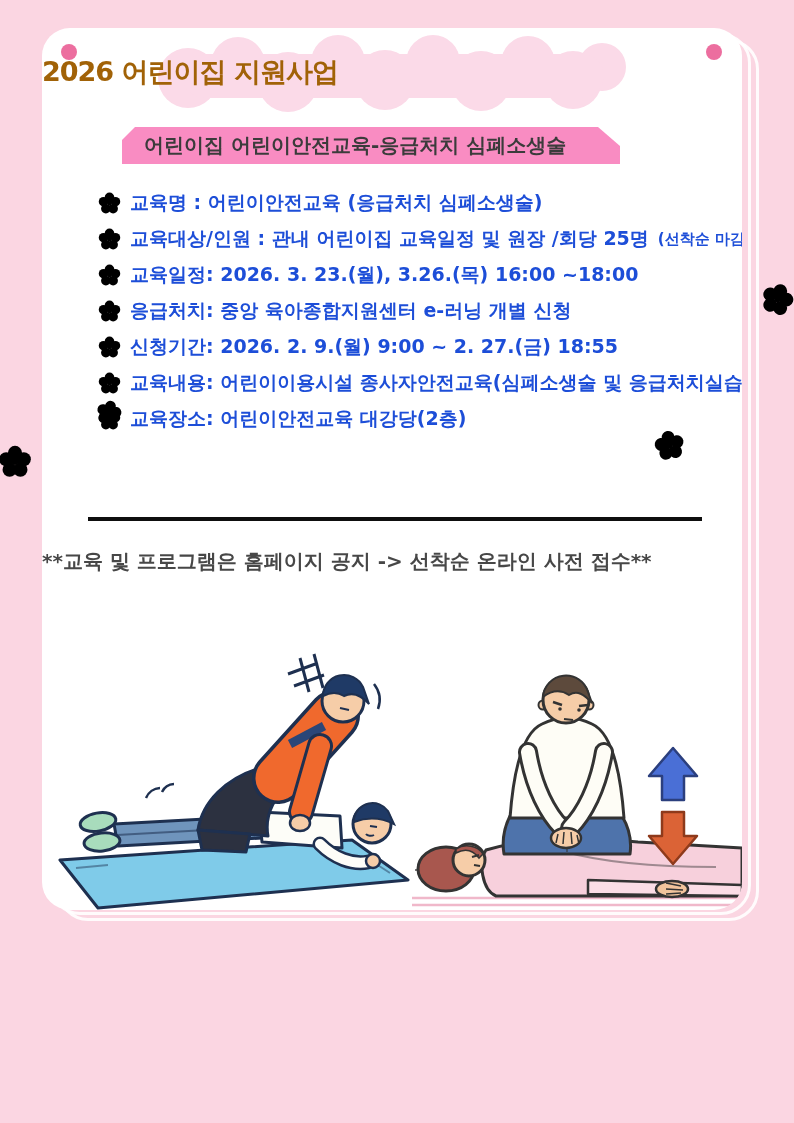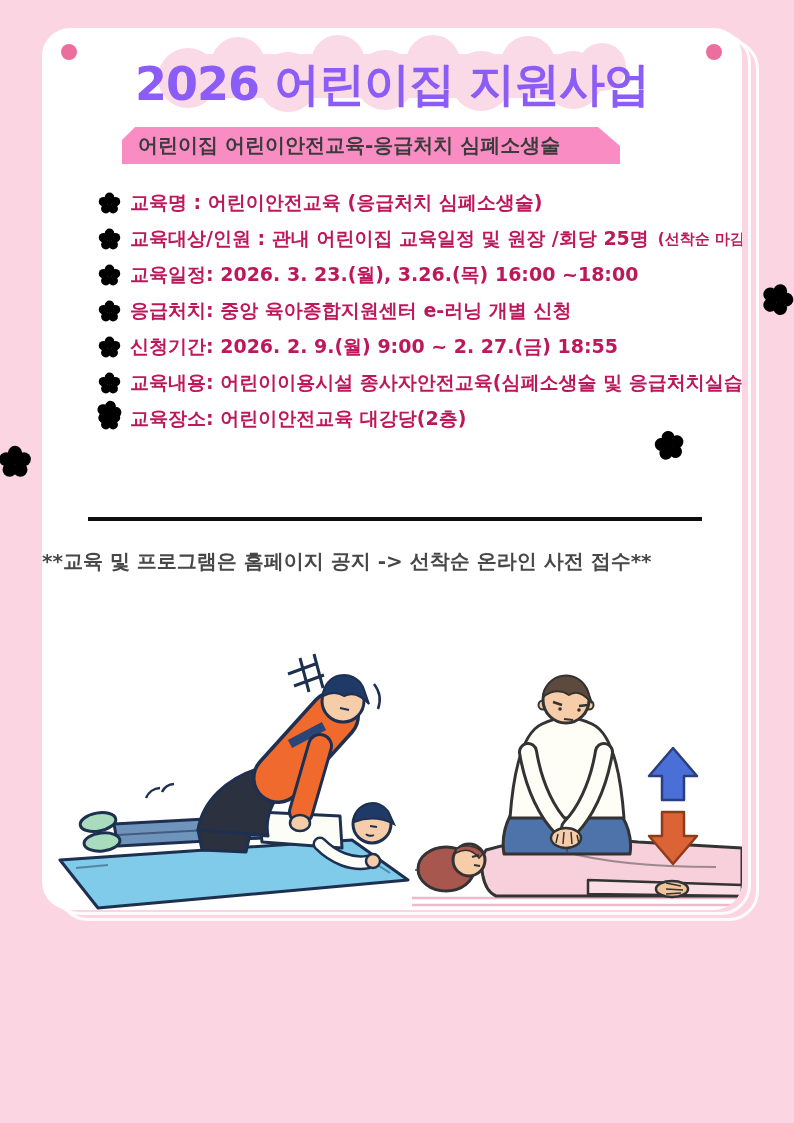--- a/index.html
+++ b/index.html
@@ -13,33 +13,33 @@
 
   .card { position:absolute; left:42px; top:28px; width:700px; height:882px; background:#FFFFFF; border-radius:28px; overflow:hidden; }
 
   .dot { position:absolute; top:16px; width:16px; height:16px; border-radius:50%; background:#EC6E9F; }
   .dot-left  { left:19px; }
   .dot-right { left:664px; }
 
   
   .title-wrap { position:absolute; left:0; top:4px; width:700px; height:90px; }
   .cloud { position:absolute; left:110px; top:2px; }
-  .title { position:absolute; left:0; right:0; top:22px; text-align:center;
-           font-size:46px; font-weight:800; color:#8b5cf6; letter-spacing:-1px; white-space:nowrap; }
+  .title { position:absolute; left:0; right:0; top:22px; 
+           font-size:27px; font-weight:800; color:#a16207; letter-spacing:-1px; white-space:nowrap; }
 
   
   .banner { position:absolute; left:80px; top:99px; width:498px; height:37px; background:#F98CC2;
             clip-path:polygon(13px 0, 476px 0, 100% 19px, 100% 100%, 0 100%, 0 13px);
-            display:flex; align-items:center; padding-left:16px;
+            display:flex; align-items:center; padding-left:22px;
             font-size:20px; font-weight:700; color:#3B3B3B; white-space:nowrap; }
 
   
   .info-list { position:absolute; left:56px; top:157px; list-style:none; }
   .info-list li { height:36px; display:flex; align-items:center; gap:9px;
-                  font-size:19px; font-weight:700; color:#be185d; white-space:nowrap; }
+                  font-size:19px; font-weight:700; color:#1d4ed8; white-space:nowrap; }
   .info-list .small { font-size:15px; font-weight:700; }
 
   
   .fl { display:block; }
   .fl--bullet { width:23px; height:23px; flex:0 0 23px; }
   .fl--deco { position:absolute; }
   .fl-card1 { left:54px; top:372px; width:26px; height:26px; transform:rotate(12deg); }
   .fl-card2 { left:612px; top:402px; width:31px; height:31px; transform:rotate(-10deg); }
   .fl-bg-left  { left:-2px;  top:445px; width:34px; height:34px; }
   .fl-bg-right { left:761px; top:283px; width:33px; height:33px; transform:rotate(18deg); }

